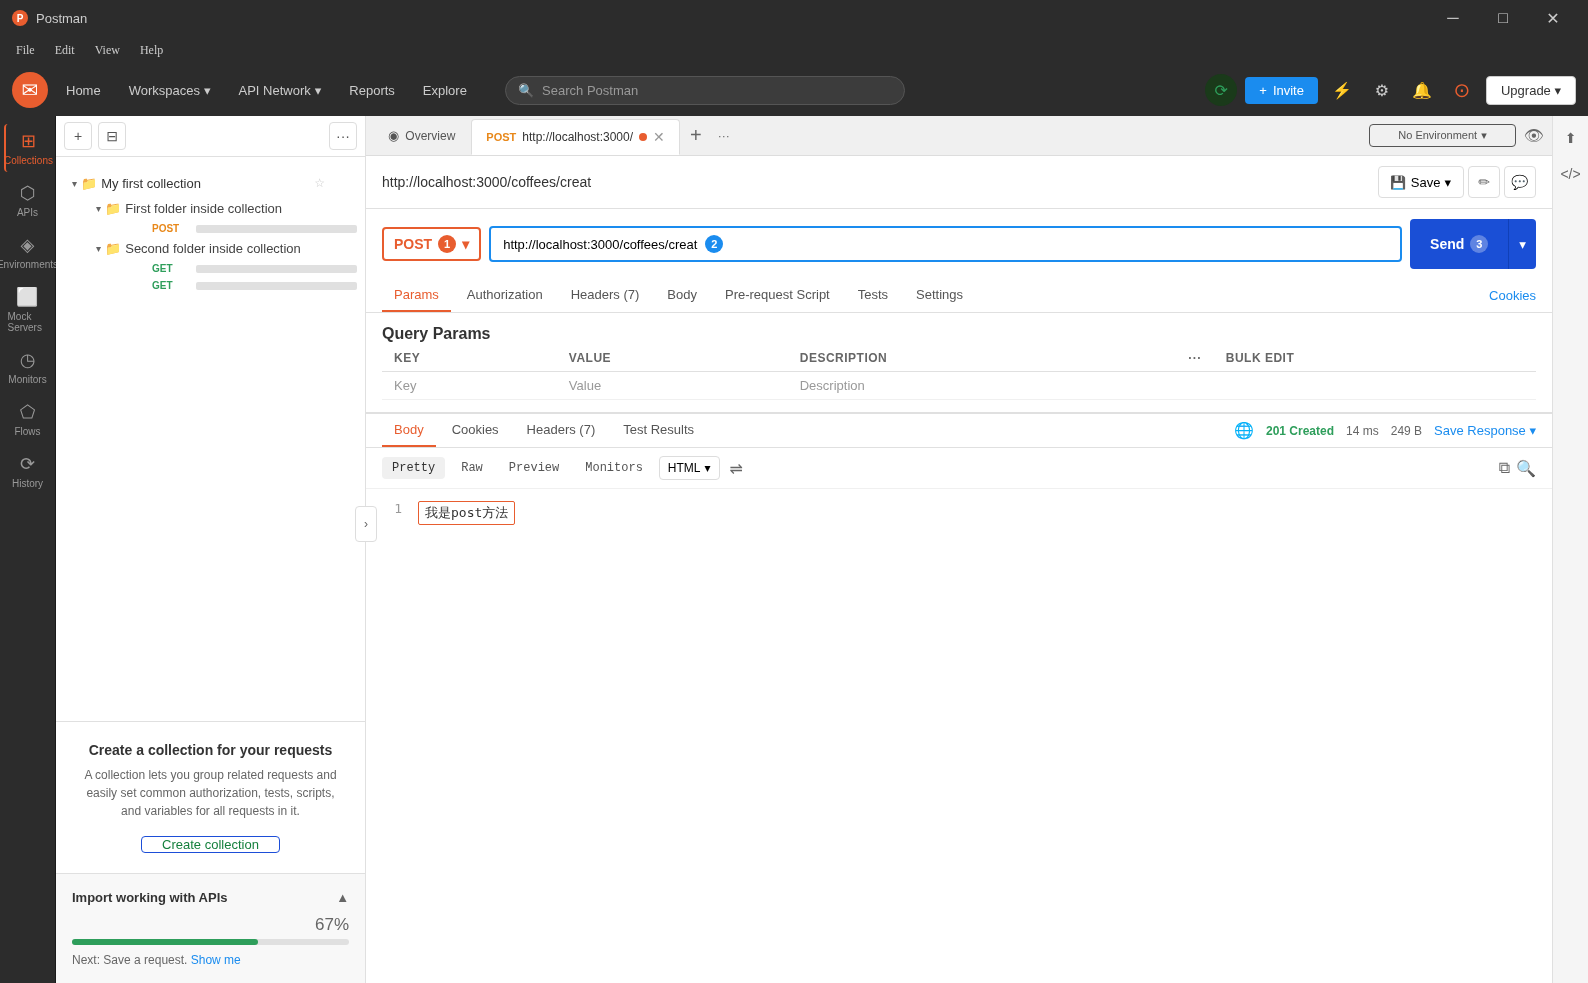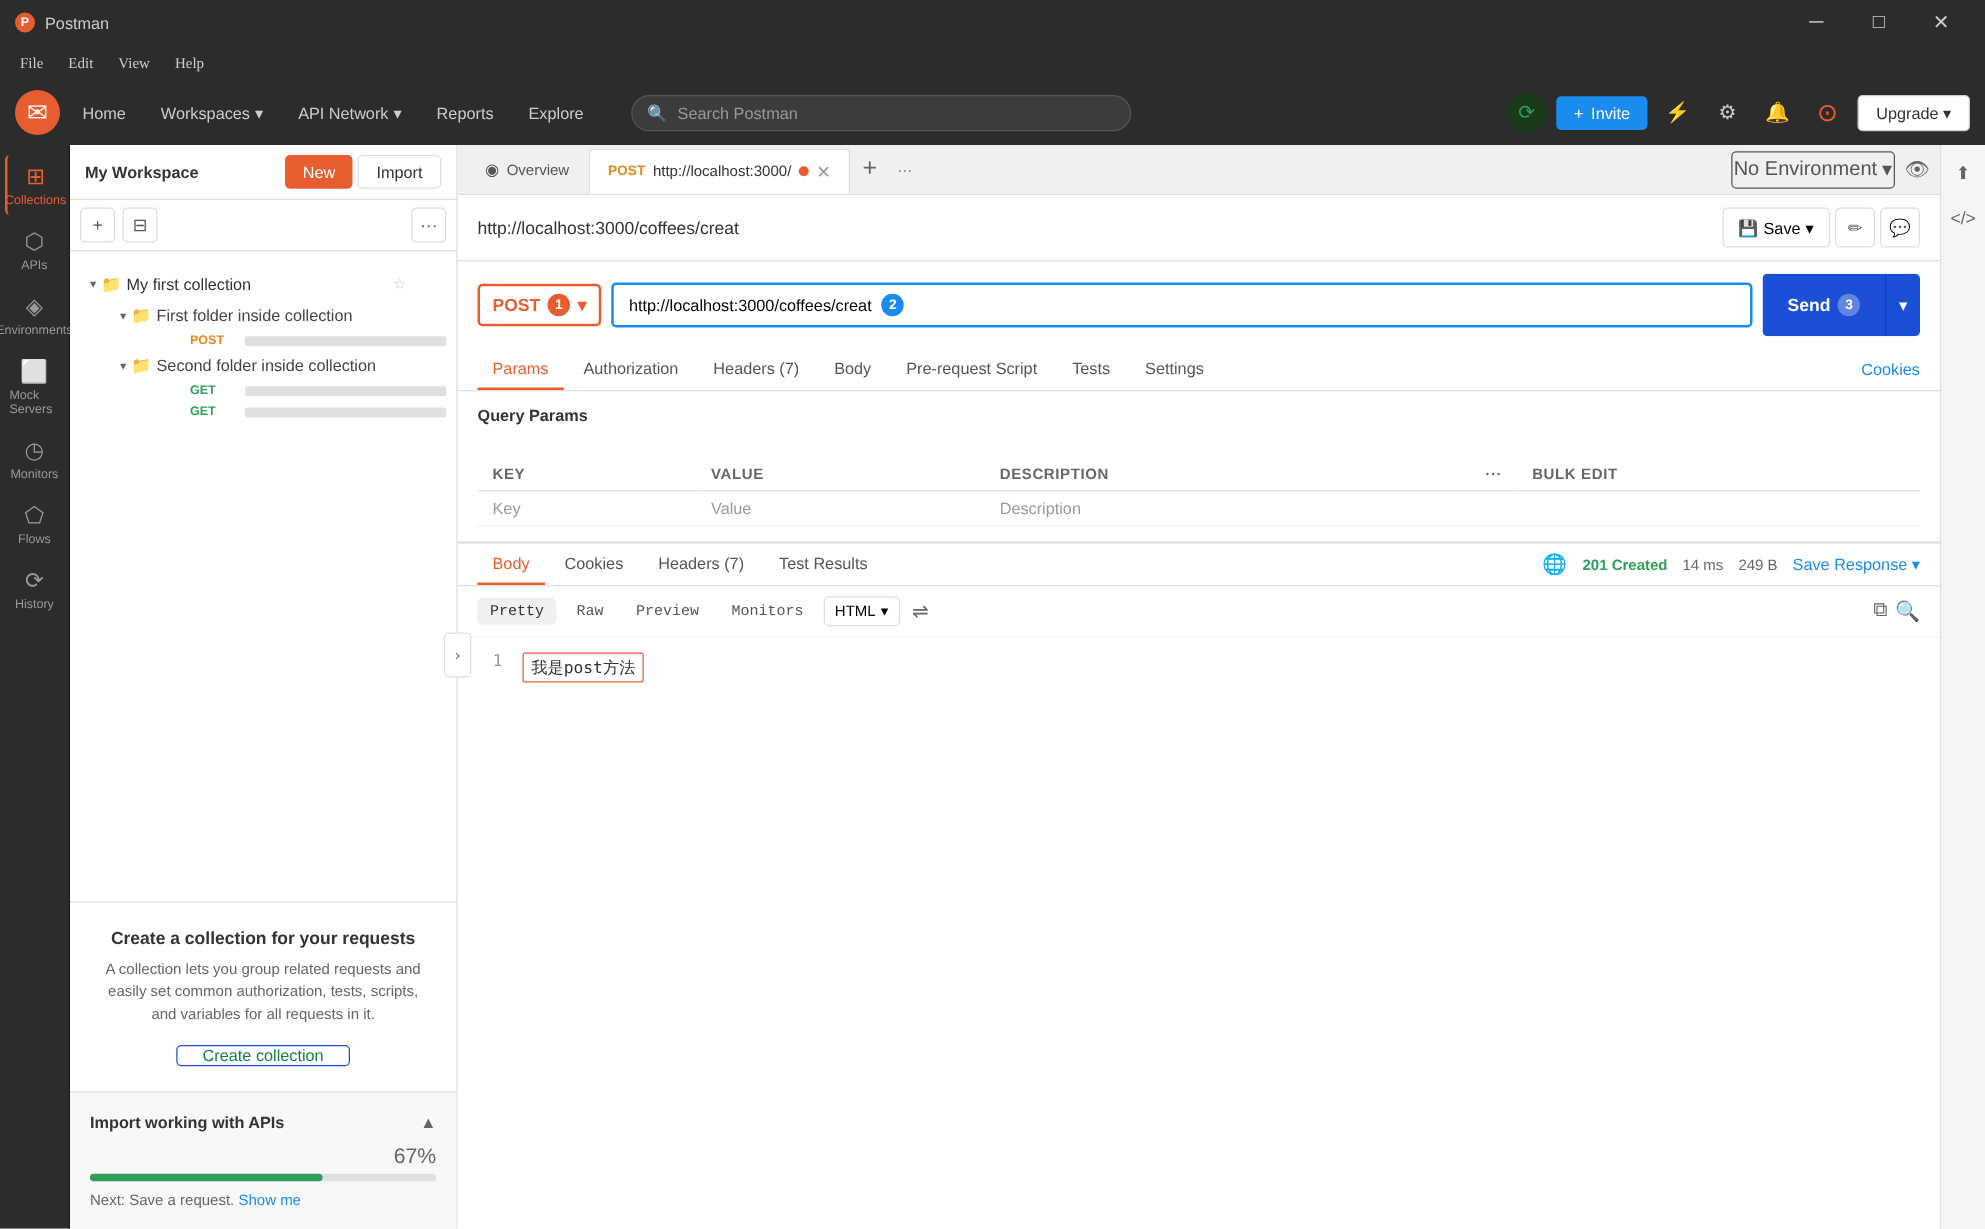--- a/index.html
+++ b/index.html
@@ -113,21 +113,21 @@
 
     
     .req-tabs { display: flex; padding: 0 16px; border-bottom: 1px solid #e0e0e0; gap: 4px; }
     .req-tab { padding: 8px 12px; font-size: 13px; color: #555; cursor: pointer; border-bottom: 2px solid transparent; }
     .req-tab.active { color: #e85d2f; border-bottom-color: #e85d2f; font-weight: 500; }
     .req-tab-right { margin-left: auto; display: flex; align-items: center; }
     .cookies-link { color: #1a8cef; font-size: 13px; cursor: pointer; padding: 8px 0; }
 
     
     .params-area { padding: 12px 16px; }
-    .params-title { font-size: 13px; font-weight: 600; color: #333; margin-bottom: 26px; }
+    .params-title { font-size: 16px; font-weight: 600; color: #333; margin-bottom: 2px; }
     .params-table { width: 100%; border-collapse: collapse; }
     .params-table th { text-align: left; font-size: 12px; color: #666; padding: 6px 12px; border-bottom: 1px solid #e0e0e0; font-weight: 600; text-transform: uppercase; letter-spacing: 0.5px; }
     .params-table td { padding: 6px 12px; border-bottom: 1px solid #f0f0f0; font-size: 13px; color: #999; }
     .bulk-edit { font-size: 13px; color: #333; font-weight: 500; }
     .col-actions { width: 30px; }
 
     
     .response-area { flex: 1; border-top: 2px solid #e0e0e0; display: flex; flex-direction: column; }
     .response-tabs-bar { display: flex; align-items: center; padding: 0 16px; border-bottom: 1px solid #e0e0e0; gap: 4px; }
     .resp-tab { padding: 8px 12px; font-size: 13px; color: #555; cursor: pointer; border-bottom: 2px solid transparent; }
@@ -249,27 +249,20 @@
       <span class="icon">⬠</span>
       <span>Flows</span>
     </div>
     <div class="sidebar-icon-item">
       <span class="icon">⟳</span>
       <span>History</span>
     </div>
   </div>
 
   <div class="collections-panel">
-    <div class="panel-header">
-      <span class="workspace-label">My Workspace</span>
-      <div class="panel-actions">
-        <button class="new-btn">New</button>
-        <button class="import-btn">Import</button>
-      </div>
-    </div>
 
     <div style="display:flex;align-items:center;padding:6px 8px;border-bottom:1px solid #e0e0e0;gap:6px">
       <span class="small-btn">+</span>
       <span class="small-btn">⊟</span>
       <span style="flex:1"></span>
       <span class="small-btn">···</span>
     </div>
 
     <div class="collections-list">
 
@@ -350,21 +343,21 @@
 
       <div class="tab-item active" style="display:flex;align-items:center;gap:6px;padding:6px 14px;font-size:12px;color:#333;cursor:pointer;background:#fff;height:36px;border-radius:4px 4px 0 0;border:1px solid #ddd;border-bottom:1px solid #fff;position:relative;top:1px">
         <span style="color:#e8881a;font-weight:600;font-size:11px">POST</span>
         <span>http://localhost:3000/</span>
         <span class="tab-dot" style="width:8px;height:8px;background:#e85d2f;border-radius:50%;display:inline-block"></span>
         <span class="tab-close" style="color:#999;font-size:14px">✕</span>
       </div>
       <div class="tab-add" style="width:28px;height:28px;display:flex;align-items:center;justify-content:center;font-size:20px;color:#666;cursor:pointer">+</div>
       <div class="tab-more" style="font-size:12px;color:#666;cursor:pointer;padding:4px 6px">···</div>
       <div style="margin-left:auto;display:flex;align-items:center;gap:8px">
-        <div style="border:1px solid #555;border-radius:4px;padding:4px 1px;color:#555;font-size:16px;cursor:pointer;display:flex;align-items:center;gap:4px">
+        <div style="border:1px solid #555;border-radius:4px;padding:4px 28px;color:#555;font-size:11px;cursor:pointer;display:flex;align-items:flex-start;gap:4px">
           <span>No Environment</span>
           <span>▾</span>
         </div>
         <span class="eye-btn" style="color:#666;font-size:16px;cursor:pointer">👁</span>
       </div>
     </div>
 
     <div class="url-bar-area">
       <span class="url-display">http://localhost:3000/coffees/creat</span>
       <div class="save-area">

